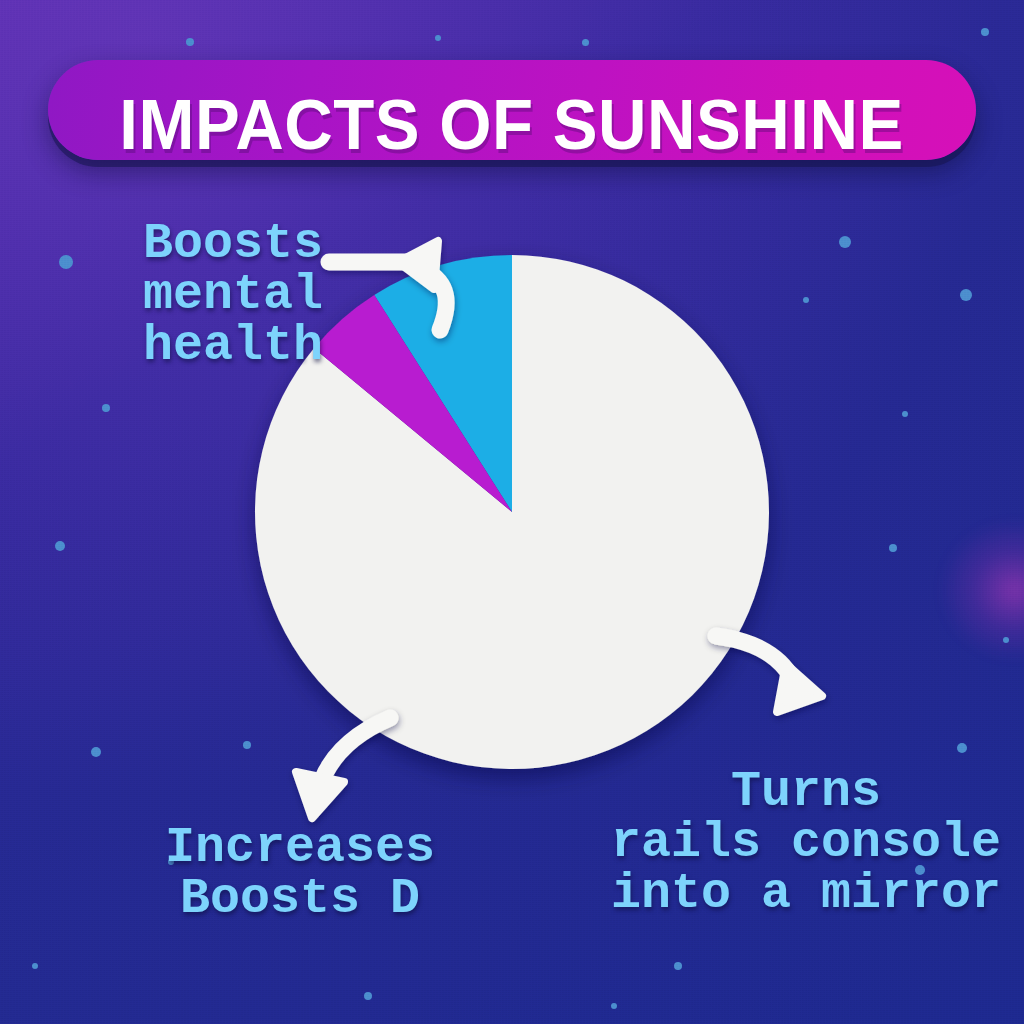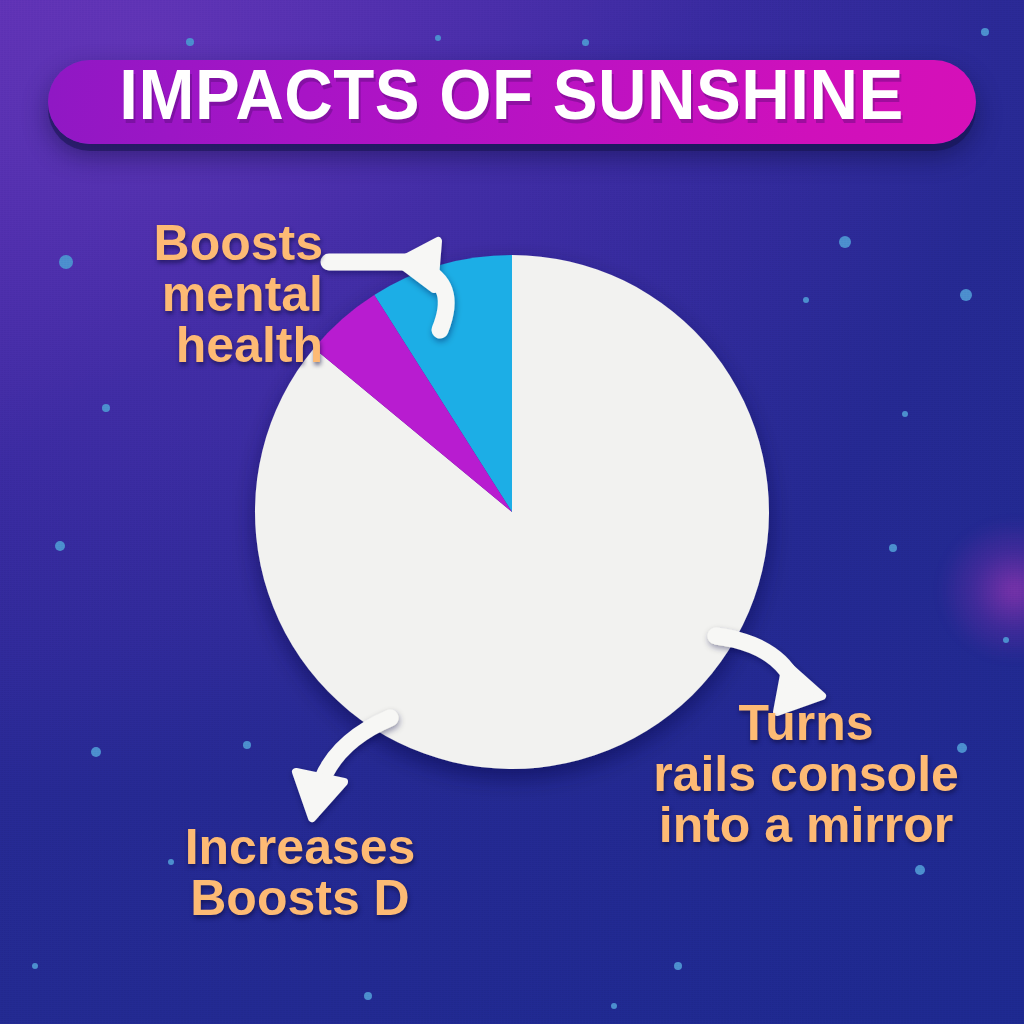--- a/index.html
+++ b/index.html
@@ -55,26 +55,26 @@
     background: #4a8ccd;
     pointer-events: none;
   }
 
   
   .title-banner {
     position: absolute;
     left: 48px;
     top: 60px;
     width: 928px;
-    height: 84px;
+    height: 100px;
     border-radius: 50px;
     background: linear-gradient(100deg, #8f18c4 0%, #a814c6 28%, #bd12c2 58%, #cf10bb 82%, #d610b8 100%);
     box-shadow: 0 7px 0 rgba(22,20,78,0.55), 0 12px 26px rgba(10,10,50,0.45);
     display: flex;
-    align-items: flex-start;
+    align-items: flex-end;
     justify-content: center;
   }
   .title-text {
     color: #ffffff;
     font-size: 70px;
     line-height: 1;
     font-weight: 700;
     letter-spacing: 0.5px;
     transform: scaleX(0.96);
     text-shadow: 2px 4px 0 rgba(80,10,110,0.38);
@@ -87,43 +87,44 @@
     left: 0;
     top: 0;
     width: 1024px;
     height: 1024px;
     pointer-events: none;
   }
 
   
   .label {
     position: absolute;
-    color: #fdba74;
+    color: #7dd3fc;
     font-weight: 700;
     line-height: 1.02;
     text-shadow: 1px 3px 4px rgba(12,12,60,0.55);
     white-space: pre-line;
+    font-family: Liberation Mono, monospace;
   }
   #label-mental {
     left: 118px;
     top: 218px;
     width: 205px;
     text-align: right;
     font-size: 50px;
   }
   #label-vitamin {
     left: 140px;
     top: 822px;
     width: 320px;
     text-align: center;
     font-size: 50px;
   }
   #label-mirror {
     left: 606px;
-    top: 698px;
+    top: 766px;
     width: 400px;
     text-align: center;
     font-size: 50px;
   }
 </style>
 </head>
 <body>
 
 <div id="stage">
 

